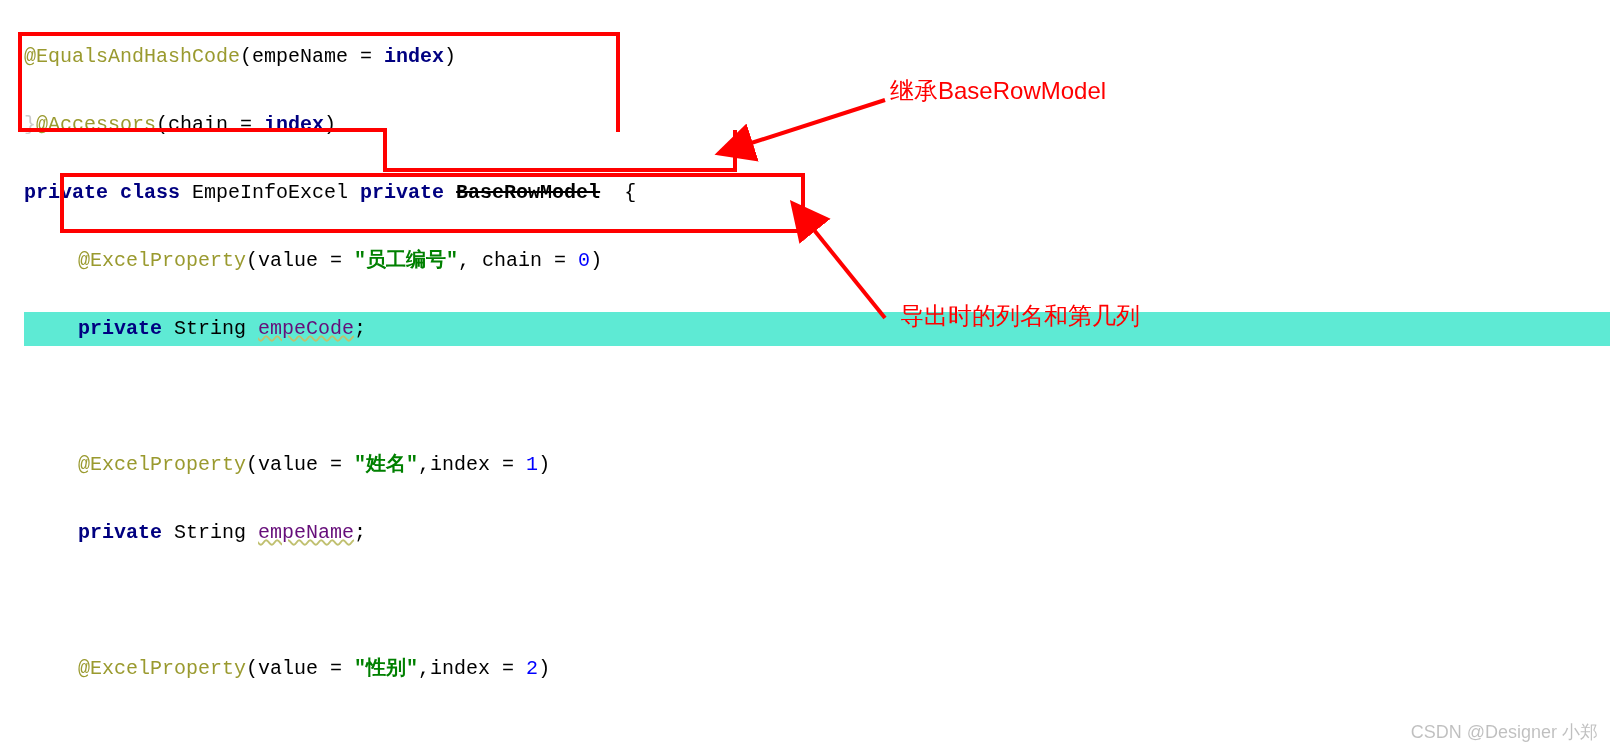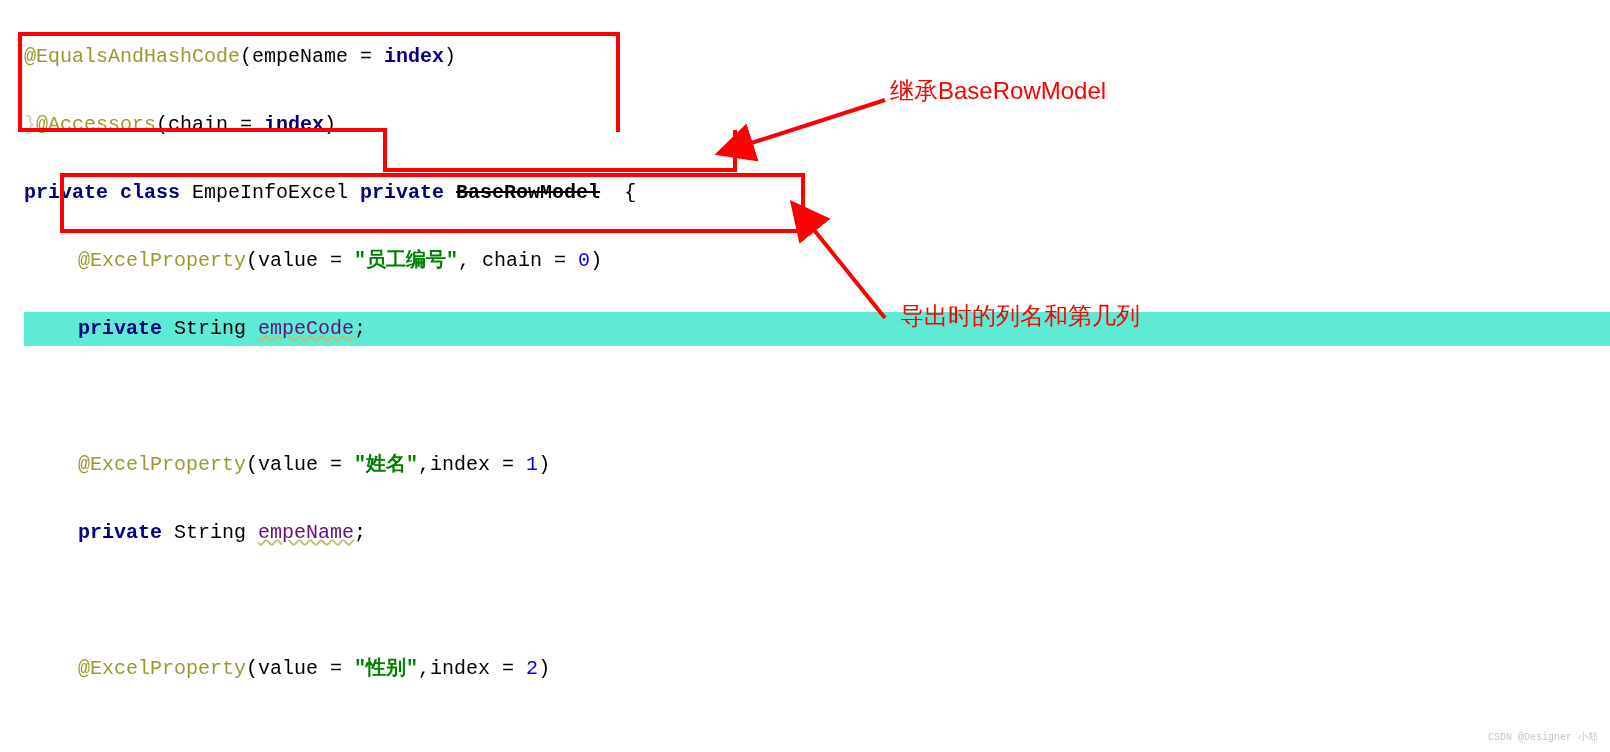--- a/index.html
+++ b/index.html
@@ -42,22 +42,22 @@
     font-family: "Microsoft YaHei","SimHei",sans-serif;
     font-size: 24px;
     font-weight: 500;
     pointer-events:none;
   }
   .watermark {
     position:absolute;
     right: 12px;
     bottom: 8px;
     color: rgba(0,0,0,0.25);
-    font-family: Liberation Mono, monospace;
-    font-size: 10px;
+    font-family: Liberation Sans, sans-serif;
+    font-size: 18px;
   }
   svg.arrow { position:absolute; overflow:visible; pointer-events:none; }
 </style>
 </head>
 <body>
 
 <div class="code-area">
 <span class="line"><span class="anno">@EqualsAndHashCode</span><span class="punc">(</span><span class="type">empeName = </span><span class="keyword">index</span><span class="punc">)</span></span>
 <span class="line"><span style="color:#ccc">}</span><span class="anno">@Accessors</span><span class="punc">(</span><span class="type">chain = </span><span class="keyword">index</span><span class="punc">)</span></span>
 <span class="line"><span class="keyword">private</span><span class="keyword"> class </span><span class="type">EmpeInfoExcel</span><span class="keyword"> private </span><span class="type strike">BaseRowModel</span><span class="punc">  {</span></span>

